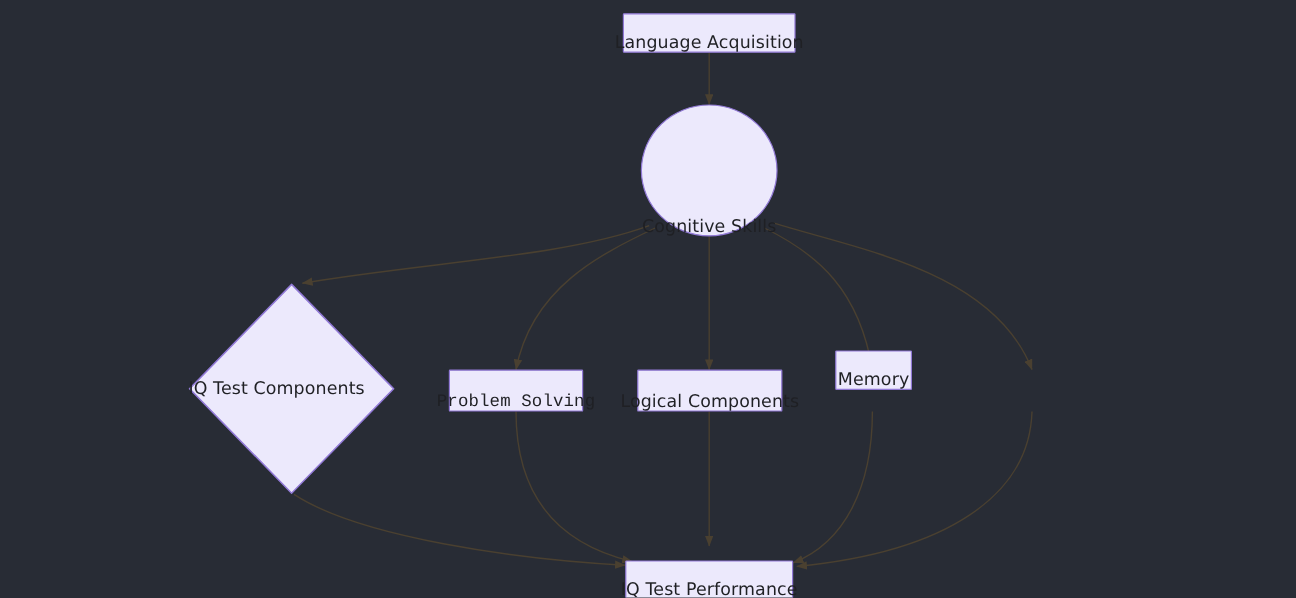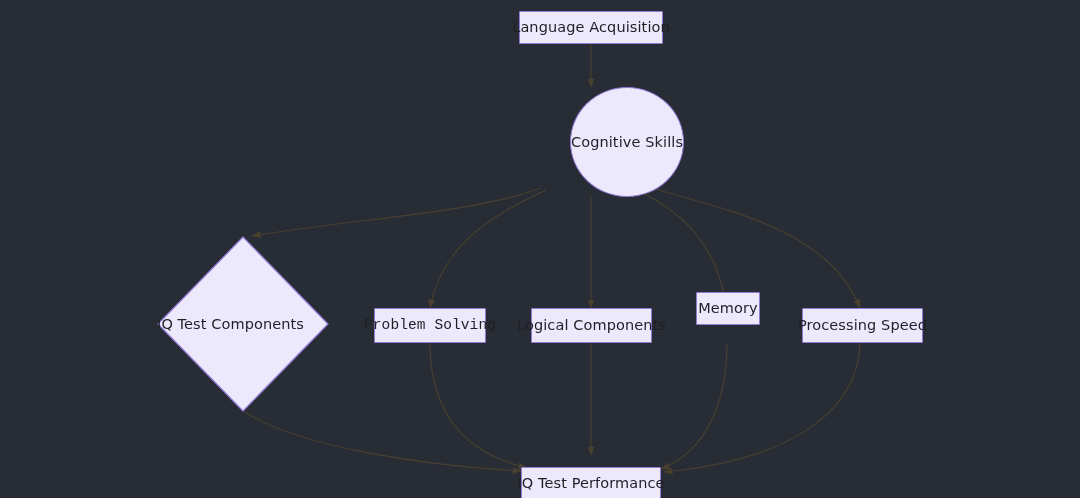--- a/index.html
+++ b/index.html
@@ -23,40 +23,39 @@
     position: absolute;
     left: 0;
     top: 0;
     width: 1080px;
     height: 498px;
   }
   .node {
     position: absolute;
     box-sizing: border-box;
     display: flex;
-    align-items: center;
+    align-items: flex-end;
     justify-content: center;
   }
   .node-rect {
     background: #ECE9FC;
     border: 1.3px solid #9179d6;
     border-radius: 1px;
   }
   .node-label {
     color: #1f2024;
     font-size: 14.5px;
     line-height: 1;
     white-space: nowrap;
     letter-spacing: 0.1px;
   }
   .node-circle {
     background: #ECE9FC;
     border: 1.3px solid #9179d6;
     border-radius: 50%;
-    margin-left: 36px;
   }
   .node-diamond-wrap {
     position: absolute;
   }
   .node-diamond-shape {
     position: absolute;
     left: 0;
     top: 0;
     width: 100%;
     height: 100%;
@@ -120,21 +119,18 @@
   </div>
 
   <div class="node node-rect" style="left:531px; top:308px; width:121px; height:35px;">
     <span class="node-label">Logical Components</span>
   </div>
 
   <div class="node node-rect" style="left:696px; top:292px; width:64px; height:33px;">
     <span class="node-label">Memory</span>
   </div>
 
-  <div class="node node-rect" style="left:802px; top:308px; width:121px; height:35px;">
-    <span class="node-label">Processing Speed</span>
-  </div>
 
   <div class="node node-rect" style="left:521px; top:467px; width:140px; height:33px;">
     <span class="node-label">IQ Test Performance</span>
   </div>
 
 </div>
 
 </body></html>

